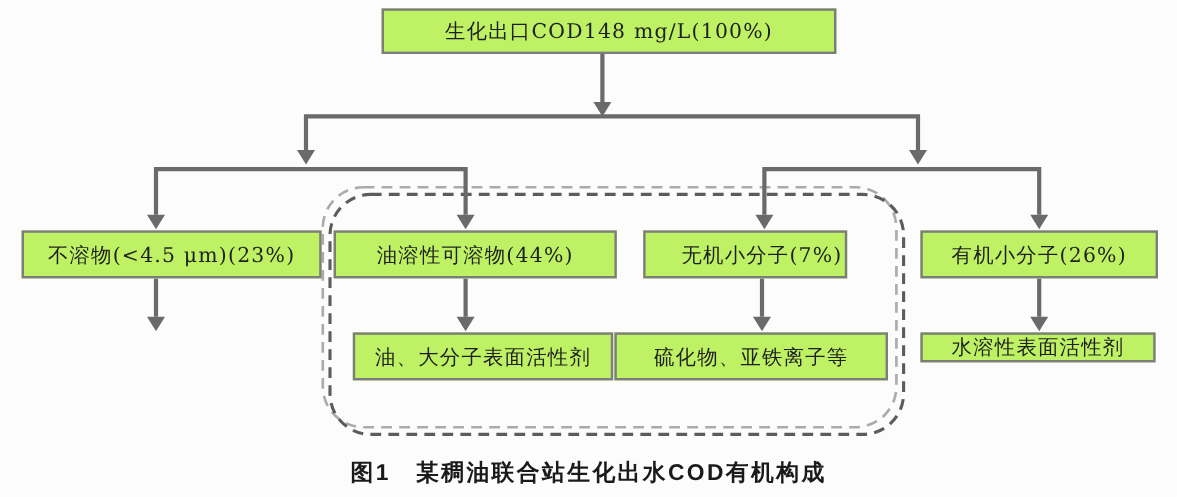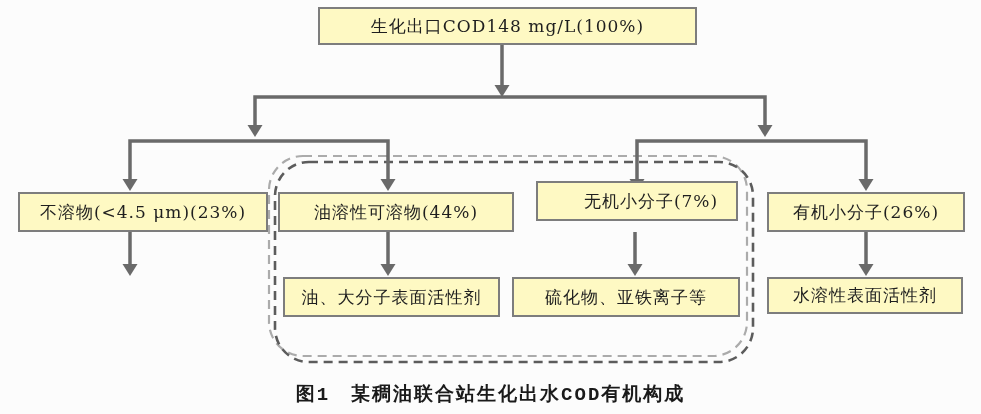--- a/index.html
+++ b/index.html
@@ -15,47 +15,47 @@
     font-family: "Liberation Sans", sans-serif;
     overflow: hidden;
   }
   #connector-layer {
     position: absolute;
     left: 0; top: 0;
     width: 981px; height: 414px;
   }
   .flow-box {
     position: absolute;
-    background: #fef9c3;
+    background: #bef264;
     border: 2px solid #7d7d7d;
     display: flex;
     align-items: center;
     justify-content: center;
     font-family: "DejaVu Serif", "Liberation Serif", serif;
     font-size: 17px;
     color: #1f1f1f;
     letter-spacing: 1px;
     white-space: nowrap;
     box-sizing: border-box;
   }
   .box-root   { left: 318px; top: 7px;   width: 379px; height: 38px; }
   .box-l2-1   { left: 18px;  top: 192px; width: 250px; height: 40px; text-align: right; }
   .box-l2-2   { left: 278px; top: 192px; width: 236px; height: 40px; }
-  .box-l2-3   { left: 536px; top: 181px; width: 202px; height: 40px; padding-left: 28px; }
+  .box-l2-3   { left: 536px; top: 192px; width: 170px; height: 40px; padding-left: 28px; }
   .box-l2-4   { left: 767px; top: 192px; width: 198px; height: 40px; }
   .box-l3-1   { left: 35px;  top: 277px; width: 205px; height: 40px; }
-  .box-l3-2   { left: 283px; top: 277px; width: 217px; height: 40px; }
+  .box-l3-2   { left: 294px; top: 277px; width: 217px; height: 40px; }
   .box-l3-3   { left: 512px; top: 277px; width: 228px; height: 40px; }
-  .box-l3-4   { left: 767px; top: 277px; width: 196px; height: 37px; }
+  .box-l3-4   { left: 767px; top: 277px; width: 196px; height: 25px; }
   .caption {
     position: absolute;
     left: 0; right: 0;
     top: 381px;
     text-align: center;
-    font-family: Liberation Mono, monospace;
+    font-family: Liberation Sans, sans-serif;
     font-weight: bold;
     font-size: 19px;
     color: #1a1a1a;
     letter-spacing: 2px;
   }
 </style>
 </head>
 <body>
 
 <div id="figure-canvas">

